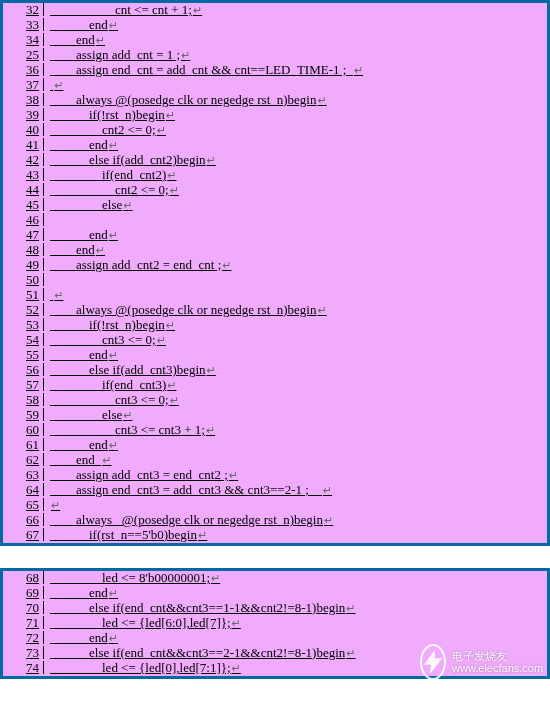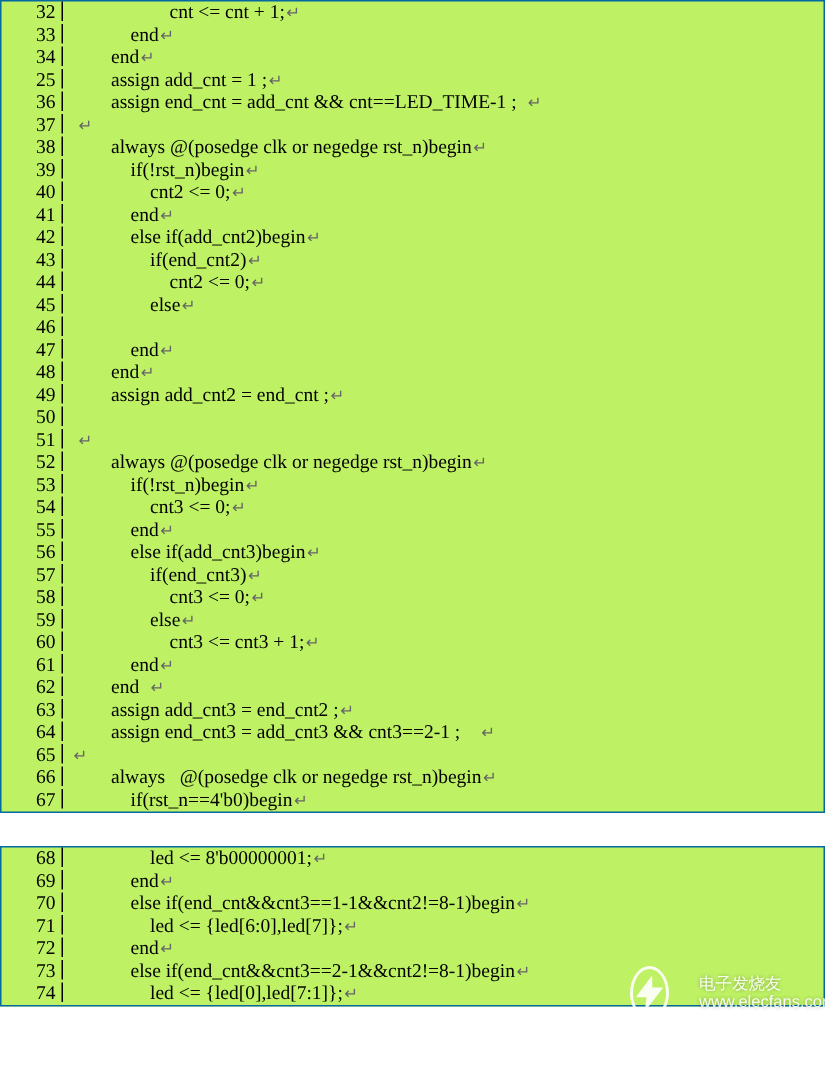--- a/index.html
+++ b/index.html
@@ -6,24 +6,25 @@
     margin: 0;
     padding: 0;
     width: 550px;
     font-family: "Times New Roman", serif;
     font-size: 13px;
     background: #fff;
     color: #000;
     line-height: 1.0;
   }
   .code-panel {
-    background: #bef264;
-    border: 1px solid #0369a1;
+    background: #f0abfc;
+    border: 3px solid #0369a1;
     box-sizing: border-box;
     margin-bottom: 6px;
+    text-decoration: underline;
   }
   .code-line {
     display: flex;
     align-items: baseline;
     height: 15px;
   }
   .ln {
     flex: 0 0 36px;
     text-align: right;
     padding-right: 4px;
@@ -50,21 +51,21 @@
   }
   .watermark {
     position: fixed;
     right: 10px;
     bottom: 32px;
     width: 120px;
     height: 48px;
     opacity: 0.9;
     display: flex;
     align-items: center;
-    gap: 20px;
+    gap: 6px;
     pointer-events: none;
   }
   .watermark .logo-circle {
     width: 36px;
     height: 36px;
     border: 2px solid #fff;
     border-radius: 50%;
     display: flex;
     align-items: center;
     justify-content: center;
@@ -219,21 +220,21 @@
       <div class="code-line">
         <div class="ln">65</div>
         <div class="content-area"><span class="code-txt"></span><span class="para">↵</span></div>
       </div>
       <div class="code-line">
         <div class="ln">66</div>
         <div class="content-area"><span class="code-txt">        always   @(posedge clk or negedge rst_n)begin</span><span class="para">↵</span></div>
       </div>
       <div class="code-line">
         <div class="ln">67</div>
-        <div class="content-area"><span class="code-txt">            if(rst_n==4'b0)begin</span><span class="para">↵</span></div>
+        <div class="content-area"><span class="code-txt">            if(rst_n==5'b0)begin</span><span class="para">↵</span></div>
       </div>
     </div>
     <div class="gap"></div>
     <div class="code-panel">
       <div class="code-line">
         <div class="ln">68</div>
         <div class="content-area"><span class="code-txt">                led &lt;= 8'b00000001;</span><span class="para">↵</span></div>
       </div>
       <div class="code-line">
         <div class="ln">69</div>

